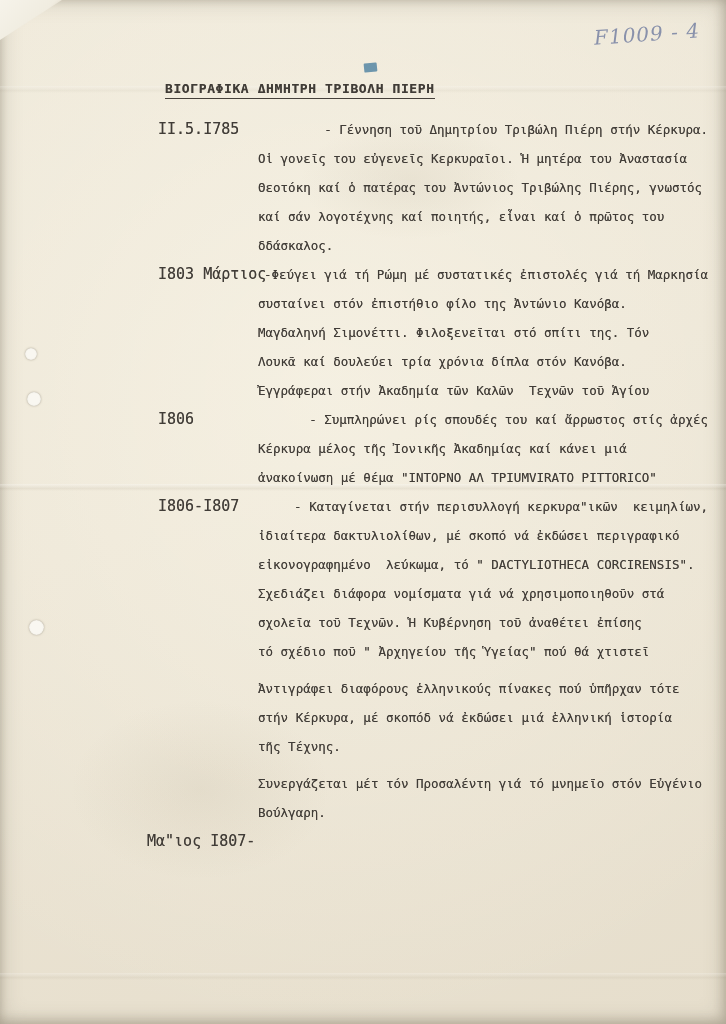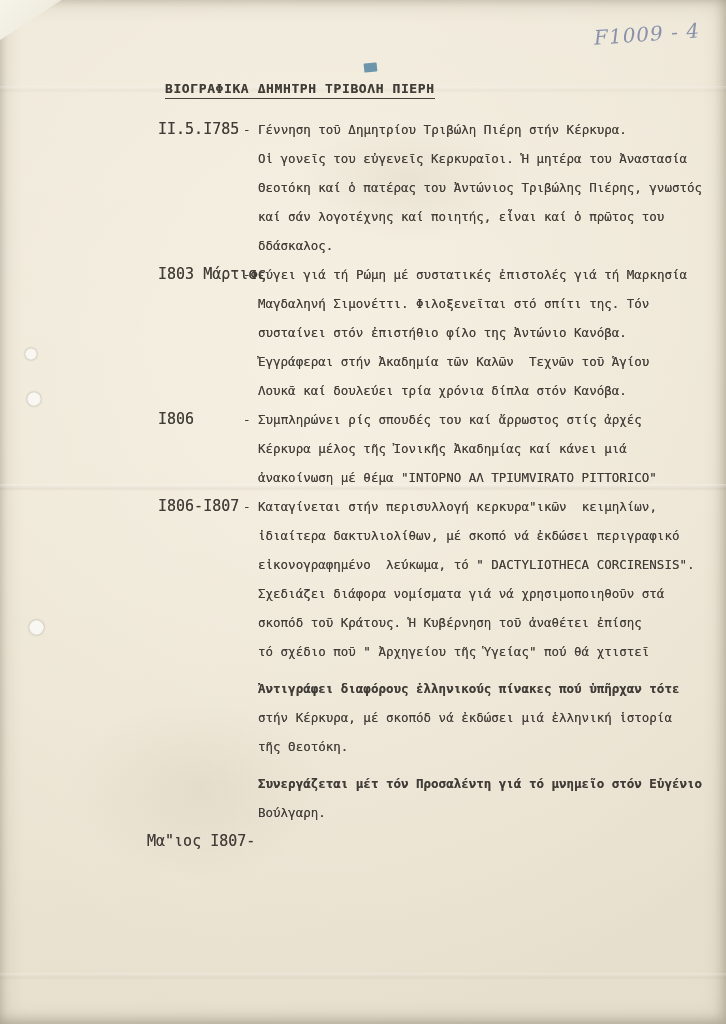--- a/index.html
+++ b/index.html
@@ -80,22 +80,22 @@
   .entry{position:relative;}
   .entry .date{
     position:absolute;left:0;top:0;
     font-size:15px;line-height:29px;white-space:pre;
   }
   .entry.outdent .date{left:-11px;}
   .entry .lines{margin-left:100px;}
   .line{
     font-size:12.5px;line-height:29px;white-space:pre;
   }
-  .line.dash{text-indent:-15px;}
-  .line.gap{margin-top:8px;font-weight:bold;}
+  .line.dash{text-indent:-15px;text-align:right;}
+  .line.gap{margin-top:8px;}
 </style>
 </head>
 <body>
 
 <div class="paper"></div>
 <div class="tear-backdrop"></div>
 <div class="tear"></div>
 <div class="crease c1"></div>
 <div class="crease c2"></div>
 <div class="crease c3"></div>
@@ -118,46 +118,46 @@
           <div class="line">Οἱ γονεῖς του εὐγενεῖς Κερκυραῖοι. Ἡ μητέρα του Ἀναστασία</div>
           <div class="line">Θεοτόκη καί ὁ πατέρας του Ἀντώνιος Τριβώλης Πιέρης, γνωστός</div>
           <div class="line">καί σάν λογοτέχνης καί ποιητής, εἶναι καί ὁ πρῶτος του</div>
           <div class="line">δδάσκαλος.</div>
         </div>
       </div>
       <div class="entry">
         <span class="date">I803 Μάρτιος</span>
         <div class="lines">
           <div class="line dash">-Φεύγει γιά τή Ρώμη μέ συστατικές ἐπιστολές γιά τή Μαρκησία</div>
+          <div class="line">συσταίνει στόν ἐπιστήθιο φίλο της Ἀντώνιο Κανόβα.</div>
           <div class="line">Μαγδαληνή Σιμονέττι. Φιλοξενεῖται στό σπίτι της. Τόν</div>
-          <div class="line">συσταίνει στόν ἐπιστήθιο φίλο της Ἀντώνιο Κανόβα.</div>
+          <div class="line">Λουκᾶ καί δουλεύει τρία χρόνια δίπλα στόν Κανόβα.</div>
           <div class="line">Ἐγγράφεραι στήν Ἀκαδημία τῶν Καλῶν  Τεχνῶν τοῦ Ἁγίου</div>
-          <div class="line">Λουκᾶ καί δουλεύει τρία χρόνια δίπλα στόν Κανόβα.</div>
         </div>
       </div>
       <div class="entry">
         <span class="date">I806</span>
         <div class="lines">
           <div class="line dash">- Συμπληρώνει ρίς σπουδές του καί ἄρρωστος στίς ἀρχές</div>
           <div class="line">Κέρκυρα μέλος τῆς Ἰονικῆς Ἀκαδημίας καί κάνει μιά</div>
           <div class="line">ἀνακοίνωση μέ θέμα "INTOPNO AΛ TPIUMVIRATO PITTORICO"</div>
         </div>
       </div>
       <div class="entry">
         <span class="date">I806-I807</span>
         <div class="lines">
           <div class="line dash">- Καταγίνεται στήν περισυλλογή κερκυρα"ικῶν  κειμηλίων,</div>
           <div class="line">ἰδιαίτερα δακτυλιολίθων, μέ σκοπό νά ἐκδώσει περιγραφικό</div>
           <div class="line">εἰκονογραφημένο  λεύκωμα, τό " DACTYLIOTHECA CORCIRENSIS".</div>
           <div class="line">Σχεδιάζει διάφορα νομίσματα γιά νά χρησιμοποιηθοῦν στά</div>
-          <div class="line">σκοπόδ τοῦ Κράτους. Ἡ Κυβέρνηση τοῦ ἀναθέτει ἐπίσης</div>
+          <div class="line">σχολεῖα τοῦ Τεχνῶν. Ἡ Κυβέρνηση τοῦ ἀναθέτει ἐπίσης</div>
           <div class="line">τό σχέδιο ποῦ " Ἀρχηγείου τῆς Ὑγείας" πού θά χτιστεῖ</div>
           <div class="line gap">Ἀντιγράφει διαφόρους ἑλληνικούς πίνακες πού ὑπῆρχαν τότε</div>
           <div class="line">στήν Κέρκυρα, μέ σκοπόδ νά ἐκδώσει μιά ἑλληνική ἱστορία</div>
-          <div class="line">τῆς Θεοτόκη.</div>
+          <div class="line">τῆς Τέχνης.</div>
           <div class="line gap">Συνεργάζεται μέτ τόν Προσαλέντη γιά τό μνημεῖο στόν Εὐγένιο</div>
           <div class="line">Βούλγαρη.</div>
         </div>
       </div>
       <div class="entry outdent">
         <span class="date">Μα"ιος I807-</span>
       </div>
     </div>
 </div>
 

